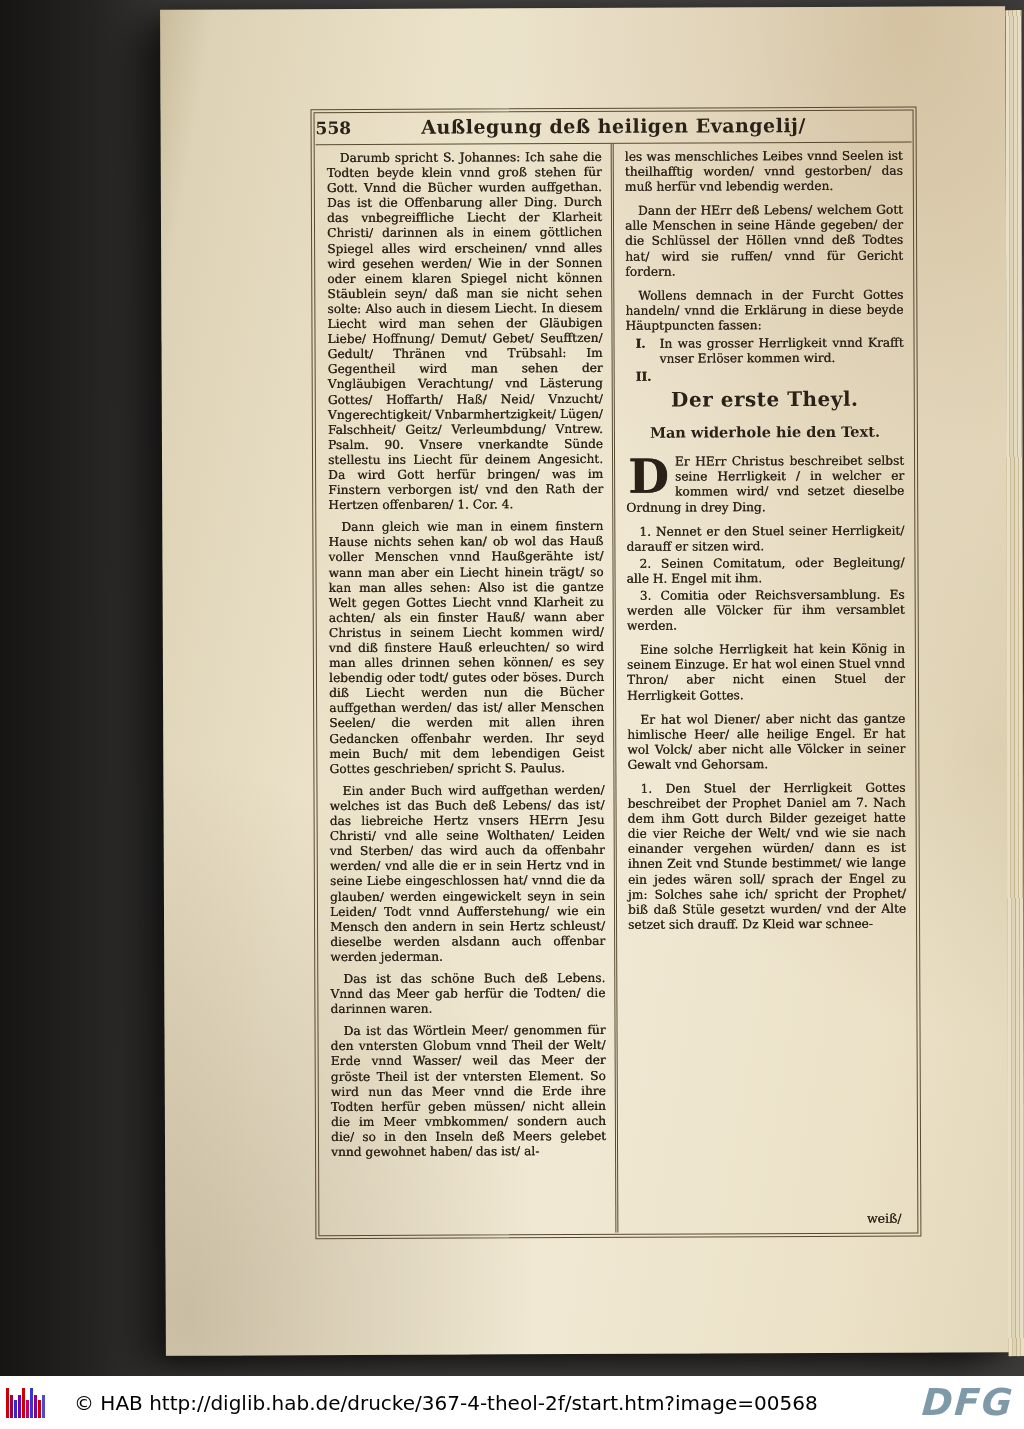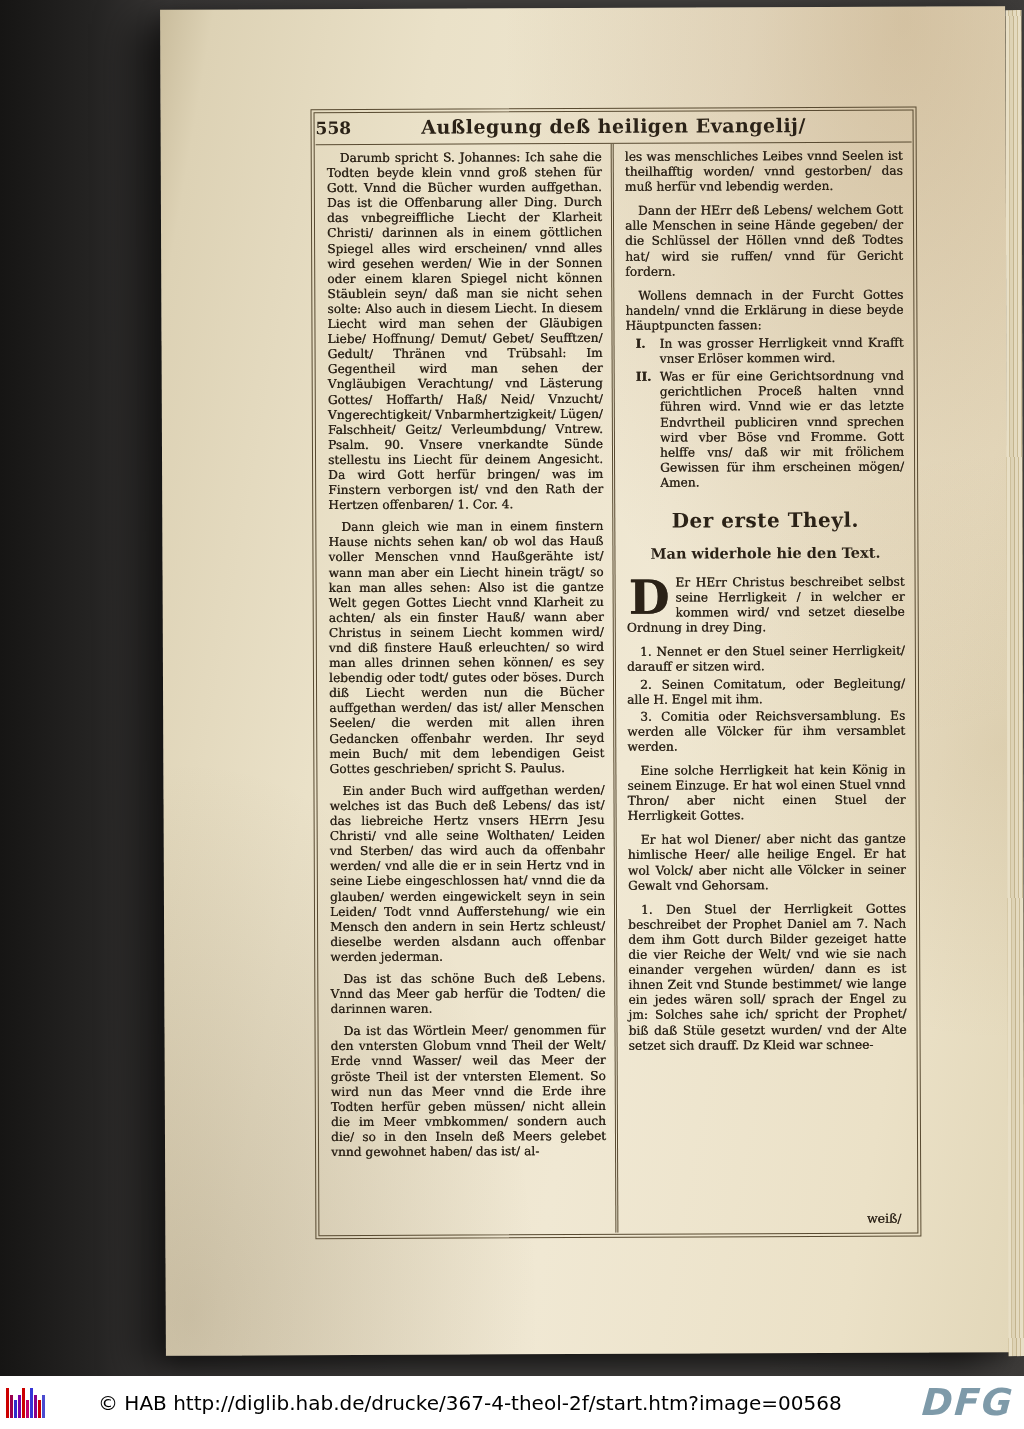--- a/index.html
+++ b/index.html
@@ -68,21 +68,21 @@
   .catchword{margin-top:auto;text-align:right;font-size:12.4px;color:#2b2217;padding:0 6px 2px 0;text-shadow:.35px 0 rgba(43,34,23,.85);}
   
   .footer{
     position:absolute;left:0;bottom:0;width:1024px;height:53px;background:#ffffff;
     display:flex;align-items:center;font-family:"DejaVu Sans", sans-serif;
   }
   .hab-logo{margin-left:6px;width:44px;height:30px;display:flex;align-items:flex-end;flex:none;}
   .hab-logo i{display:block;width:3px;height:100%;margin-right:1px;}
   .hab-logo i:nth-child(2n){height:76%;}
   .hab-logo i:nth-child(3n){height:58%;}
-  .copyright{margin-left:48px;font-size:20px;color:#000;white-space:nowrap;}
+  .copyright{margin-left:24px;font-size:20px;color:#000;white-space:nowrap;}
   .dfg{
     margin-left:auto;margin-right:10px;
     font-size:37px;font-weight:bold;font-style:italic;letter-spacing:2px;
     color:#7e9aa9;transform:skewX(-4deg);
   }
 </style>
 </head>
 <body>
 
 <div class="page">
@@ -110,21 +110,20 @@
           <p class="noindent">les was menschliches Leibes vnnd Seelen ist theilhafftig worden/ vnnd gestorben/ das muß herfür vnd lebendig werden.</p>
           <p class="gap">Dann der HErr deß Lebens/ welchem Gott alle Menschen in seine Hände gegeben/ der die Schlüssel der Höllen vnnd deß Todtes hat/ wird sie ruffen/ vnnd für Gericht fordern.</p>
           <p class="gap">Wollens demnach in der Furcht Gottes handeln/ vnnd die Erklärung in diese beyde Häuptpuncten fassen:</p>
 
           <div class="point">
             <span class="lbl">I.</span>
             <span>In was grosser Herrligkeit vnnd Krafft vnser Erlöser kommen wird.</span>
           </div>
           <div class="point">
             <span class="lbl">II.</span>
-            <span>Was er für eine Gerichtsordnung vnd gerichtlichen Proceß halten vnnd führen wird. Vnnd wie er das letzte Endvrtheil publiciren vnnd sprechen wird vber Böse vnd Fromme. Gott helffe vns/ daß wir mit frölichem Gewissen für ihm erscheinen mögen/ Amen.</span>
           </div>
 
           <div class="section-heading">Der erste Theyl.</div>
           <div class="subsection-heading">Man widerhole hie den Text.</div>
 
           <p class="dropcap">
             <span class="init">D</span><span>Er HErr Christus beschreibet selbst seine Herrligkeit / in welcher er kommen wird/ vnd setzet dieselbe Ordnung in drey Ding.</span>
           </p>
 
           <p class="gap">1. Nennet er den Stuel seiner Herrligkeit/ darauff er sitzen wird.</p>

